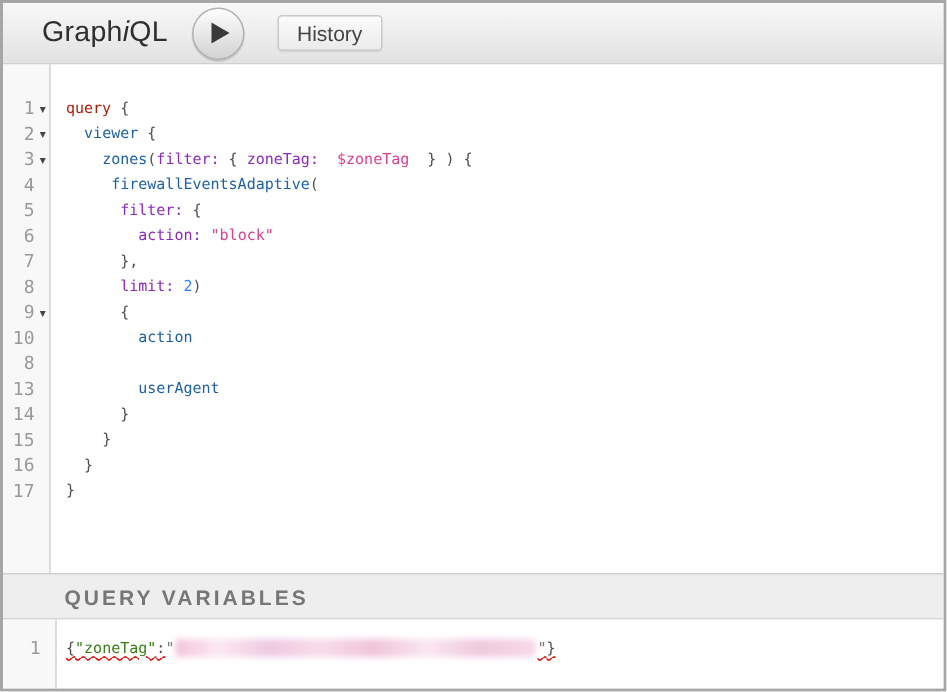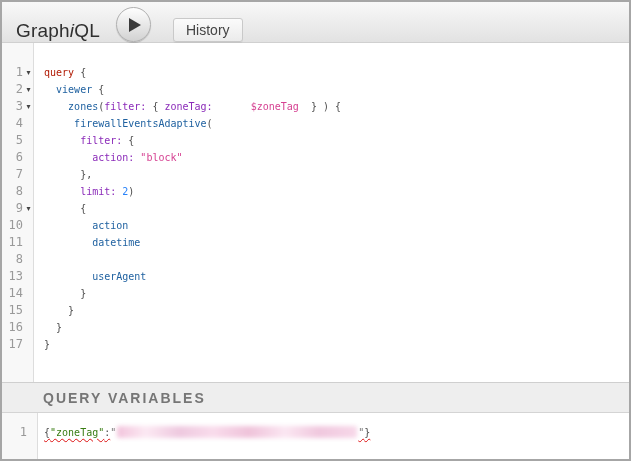--- a/index.html
+++ b/index.html
@@ -11,22 +11,22 @@
     display:flex; flex-direction:column;
     overflow:hidden;
     font-family:"Liberation Sans", sans-serif;
   }
 
   
   .toolbar {
     height:41px; flex:none;
     background:linear-gradient(#f8f8f8, #e2e2e2);
     border-bottom:1px solid #d0d0d0;
-    display:flex; align-items:flex-end;
-    padding:0 0 0 14px;
+    display:flex; align-items:center;
+    padding:0 0 0 26px;
   }
   .logo {
     font-size:19px; font-weight:500; color:#2f2f2f;
     letter-spacing:0.2px; margin-right:16px;
   }
   .logo em { font-style:italic; font-weight:500; }
   .exec {
     width:35px; height:35px; border-radius:50%;
     border:1px solid #b0b0b0;
     background:linear-gradient(#fefefe, #d2d2d2);
@@ -69,21 +69,21 @@
     line-height:17px;
   }
   .code {
     padding-left:10px; white-space:pre;
     font-family:"DejaVu Sans Mono", monospace;
     font-size:10px; color:var(--punctuation);
   }
   .t-kw  { color:var(--keyword); }
   .t-prop{ color:var(--field); }
   .t-attr{ color:var(--argument); }
-  .t-var { color:var(--variable);margin-left:26px; }
+  .t-var { color:var(--variable); }
   .t-str { color:var(--string); }
   .t-num { color:var(--number); }
   .t-p   { color:var(--punctuation); }
   .t-key { color:var(--json_key); }
   .t-q   { color:#777; }
 
   
   .var-header {
     flex:none; height:31px;
     border-top:1px solid #cfcfcf; border-bottom:1px solid #d4d4d4;
@@ -209,27 +209,20 @@
         </div>
         <div class="code-row">
           <div class="gut">
             <span class="lnum">10</span>
             <span class="fold"></span>
           </div>
           <div class="code"><span class="t-p">        </span><span class="t-prop">action</span></div>
         </div>
         <div class="code-row">
           <div class="gut">
-            <span class="lnum">11</span>
-            <span class="fold"></span>
-          </div>
-          <div class="code"><span class="t-p">        </span><span class="t-prop">datetime</span></div>
-        </div>
-        <div class="code-row">
-          <div class="gut">
             <span class="lnum">8</span>
             <span class="fold"></span>
           </div>
         </div>
         <div class="code-row">
           <div class="gut">
             <span class="lnum">13</span>
             <span class="fold"></span>
           </div>
           <div class="code"><span class="t-p">        </span><span class="t-prop">userAgent</span></div>

